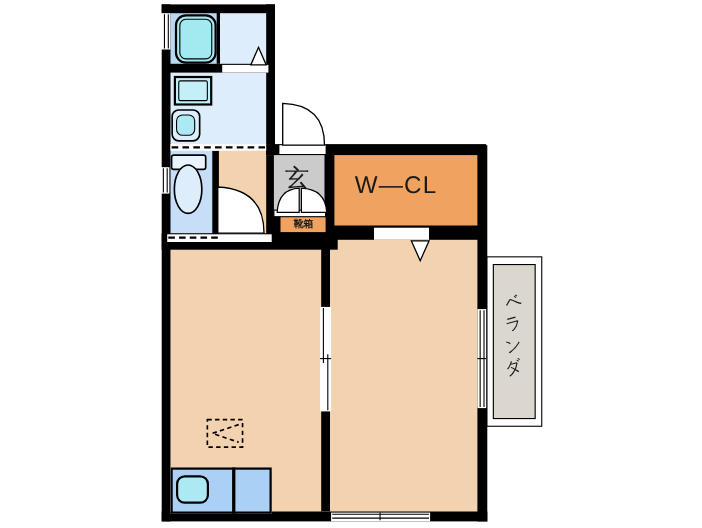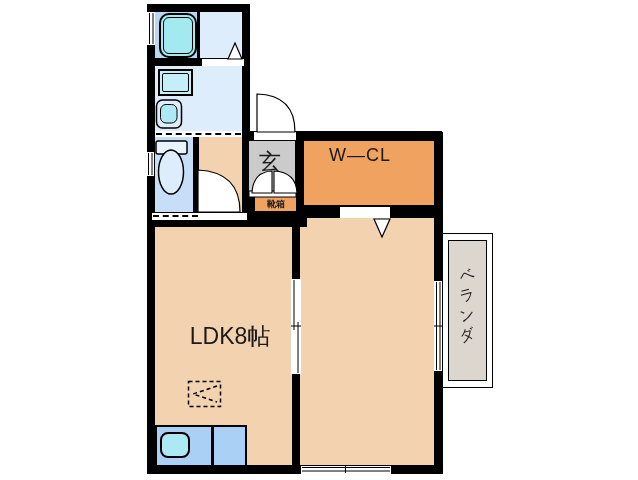--- a/index.html
+++ b/index.html
@@ -116,22 +116,21 @@
       <line x1="436.5" y1="282" x2="436.5" y2="370"></line>
         <line x1="440" y1="282" x2="440" y2="370"></line>
         <line x1="434" y1="326" x2="442" y2="326"></line>
       <line x1="302" y1="467.5" x2="390" y2="467.5"></line>
         <line x1="302" y1="471" x2="390" y2="471"></line>
         <line x1="345.5" y1="466" x2="345.5" y2="473"></line>
     </g>
   </svg>
 
   <div class="label" style="left:270px;top:162px;font-size:22px;">玄</div>
-  <div class="label" style="left:360px;top:155px;font-size:18px;letter-spacing:1px;">W—CL</div>
-  <div class="label" style="left:230px;top:336px;font-size:23px;">LDK8帖</div>
+  <div class="label" style="left:360px;top:168px;font-size:22px;letter-spacing:1px;">W—CL</div>
   <div class="label" style="left:276px;top:204px;font-size:9px;font-weight:bold;text-align:right;">靴箱</div>
   <div class="label vlabel" style="left:467px;top:305px;font-size:15px;">
       <span class="vchar">ベ</span>
       <span class="vchar">ラ</span>
       <span class="vchar">ン</span>
       <span class="vchar">ダ</span>
     </div>
 
 </div>
 

